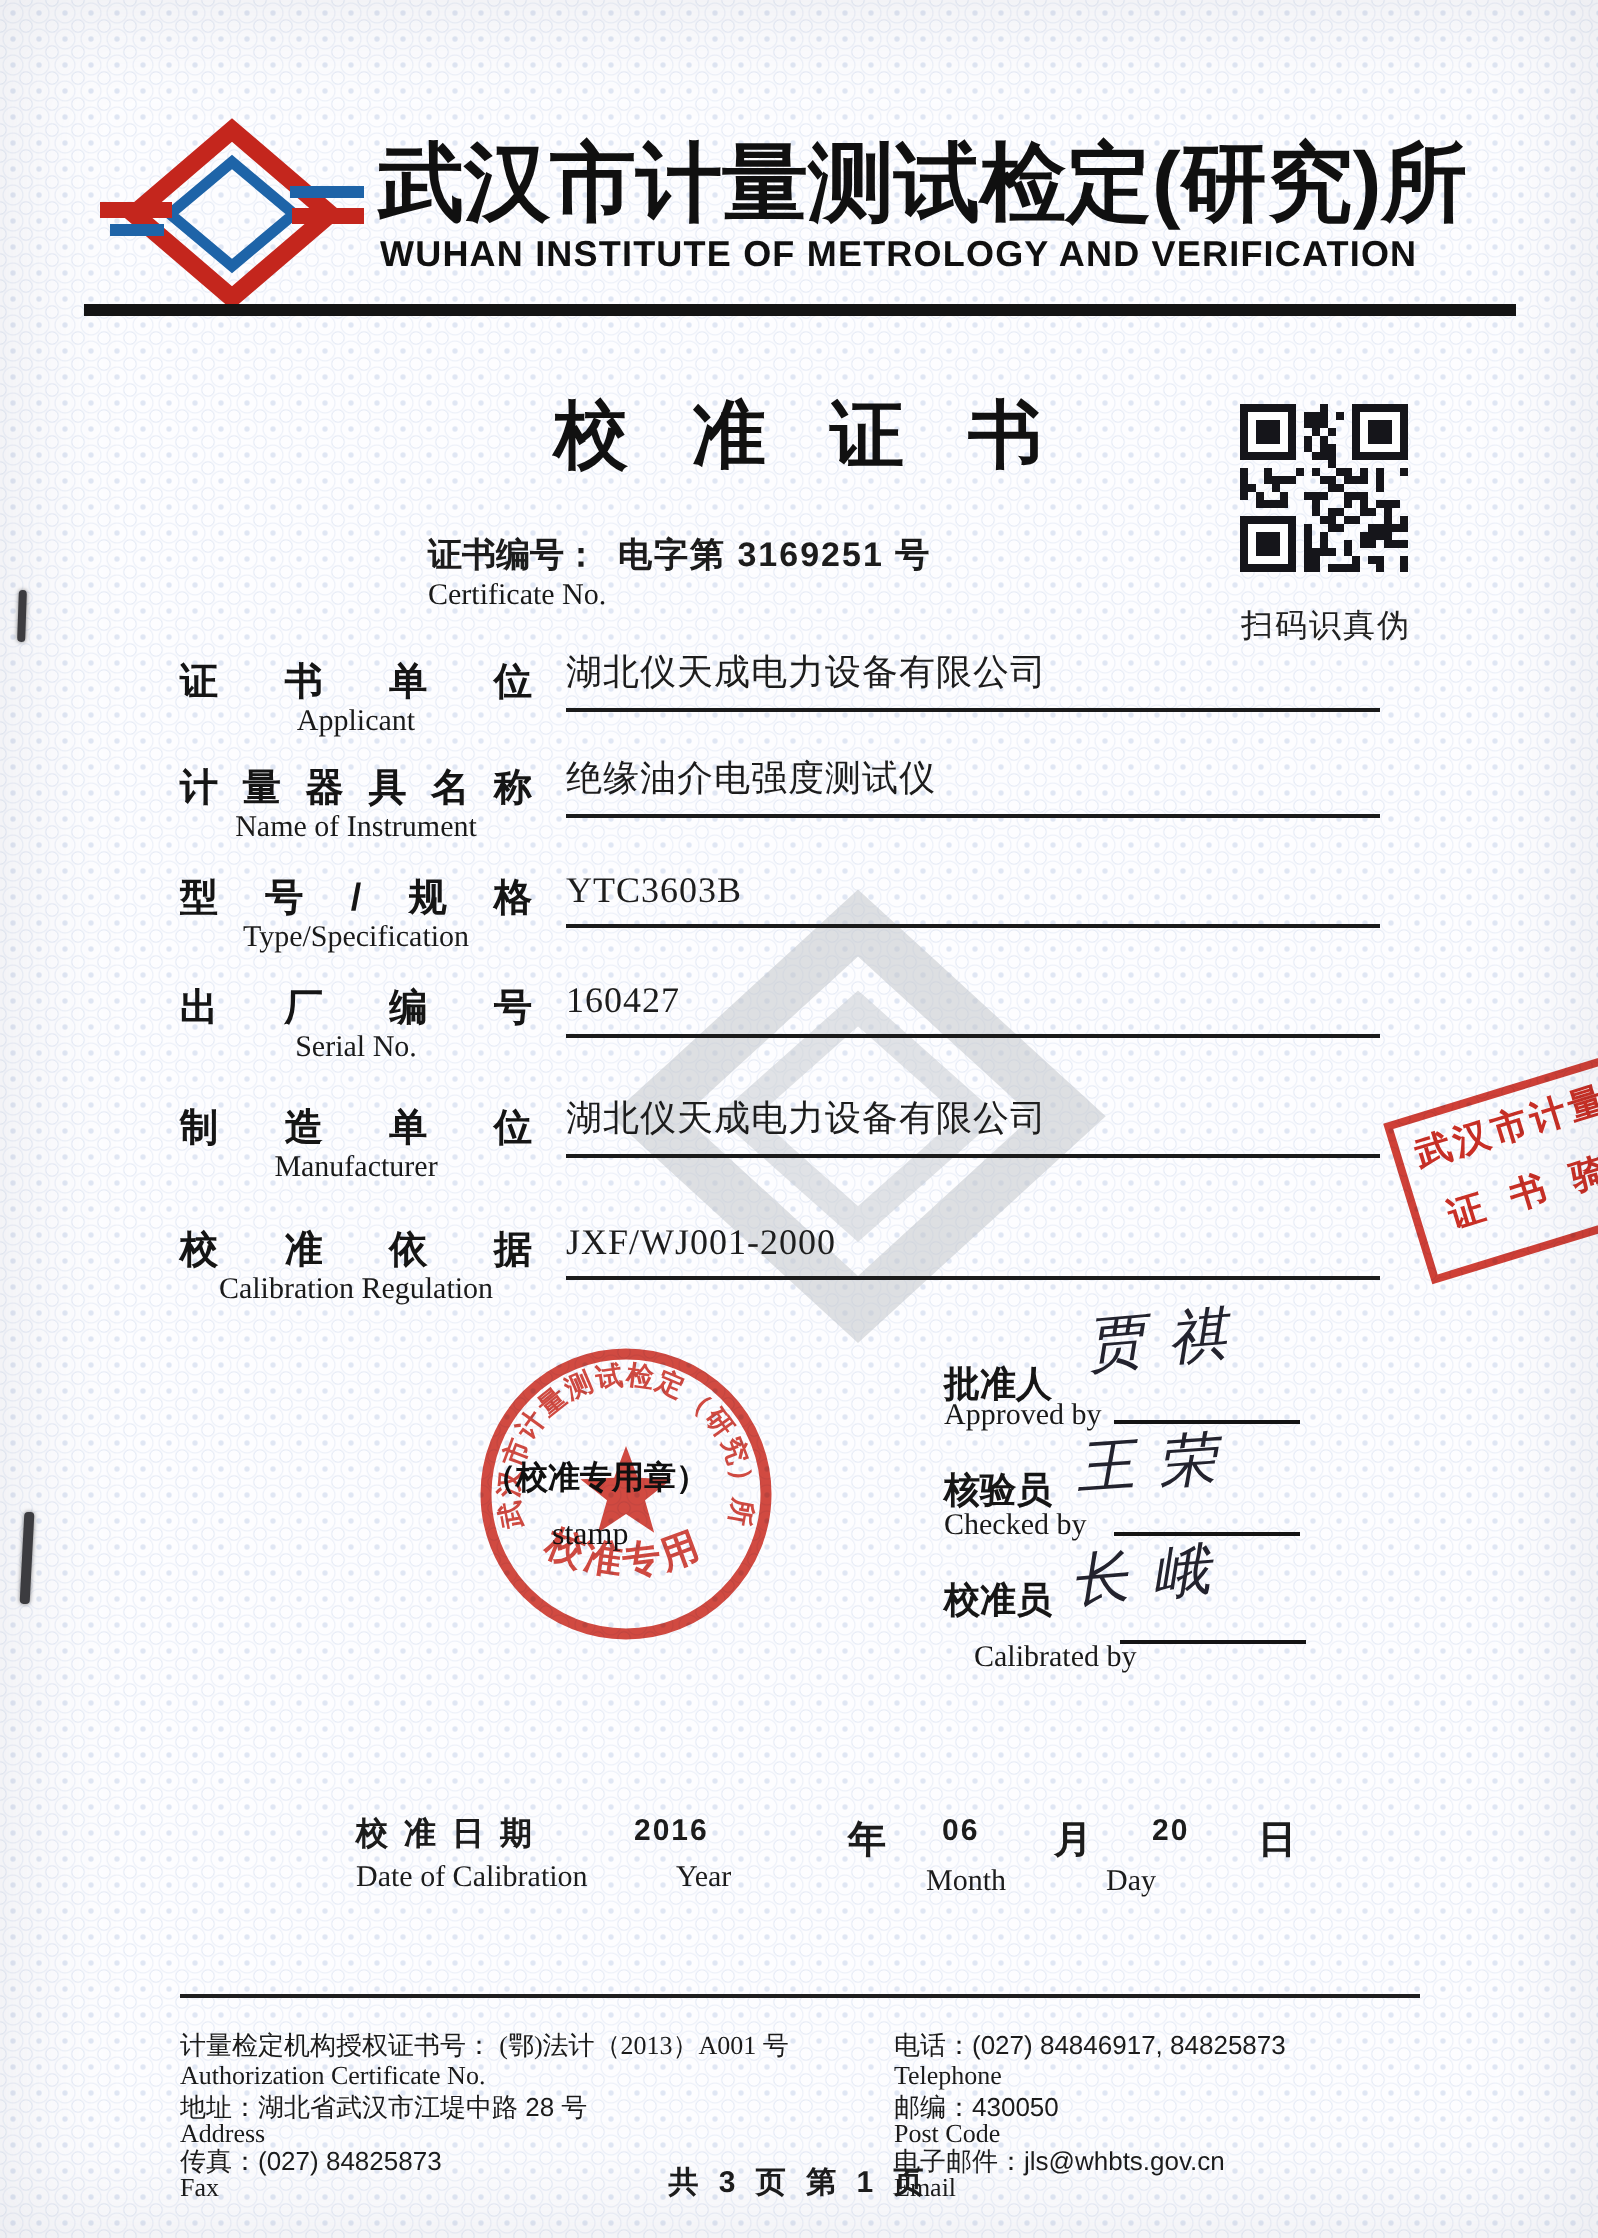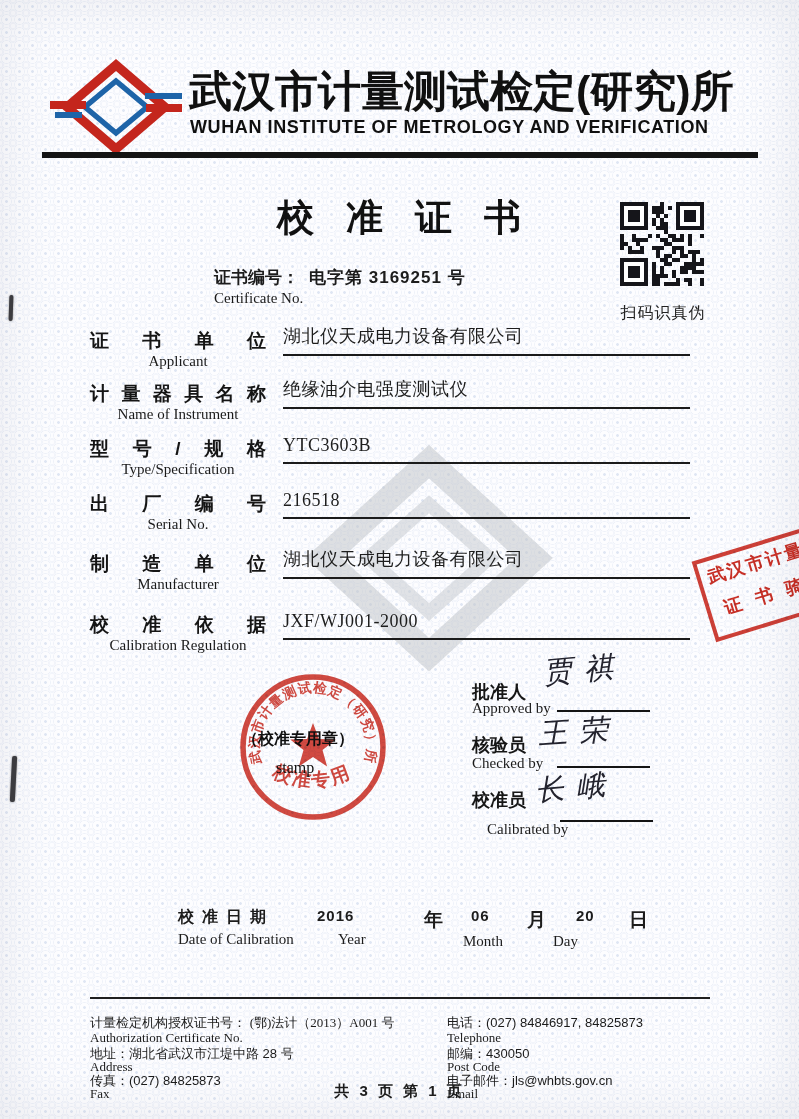--- a/index.html
+++ b/index.html
@@ -240,21 +240,21 @@
     <div class="f-value">绝缘油介电强度测试仪</div>
   </div>
   <div class="abs frow" style="top:436px;">
     <div class="f-label">型号/规格</div>
     <div class="f-en">Type/Specification</div>
     <div class="f-value">YTC3603B</div>
   </div>
   <div class="abs frow" style="top:491px;">
     <div class="f-label">出厂编号</div>
     <div class="f-en">Serial No.</div>
-    <div class="f-value">216518</div>
+    <div class="f-value">160427</div>
   </div>
   <div class="abs frow" style="top:551px;">
     <div class="f-label">制造单位</div>
     <div class="f-en">Manufacturer</div>
     <div class="f-value">湖北仪天成电力设备有限公司</div>
   </div>
   <div class="abs frow" style="top:612px;">
     <div class="f-label">校准依据</div>
     <div class="f-en">Calibration Regulation</div>
     <div class="f-value">JXF/WJ001-2000</div>

